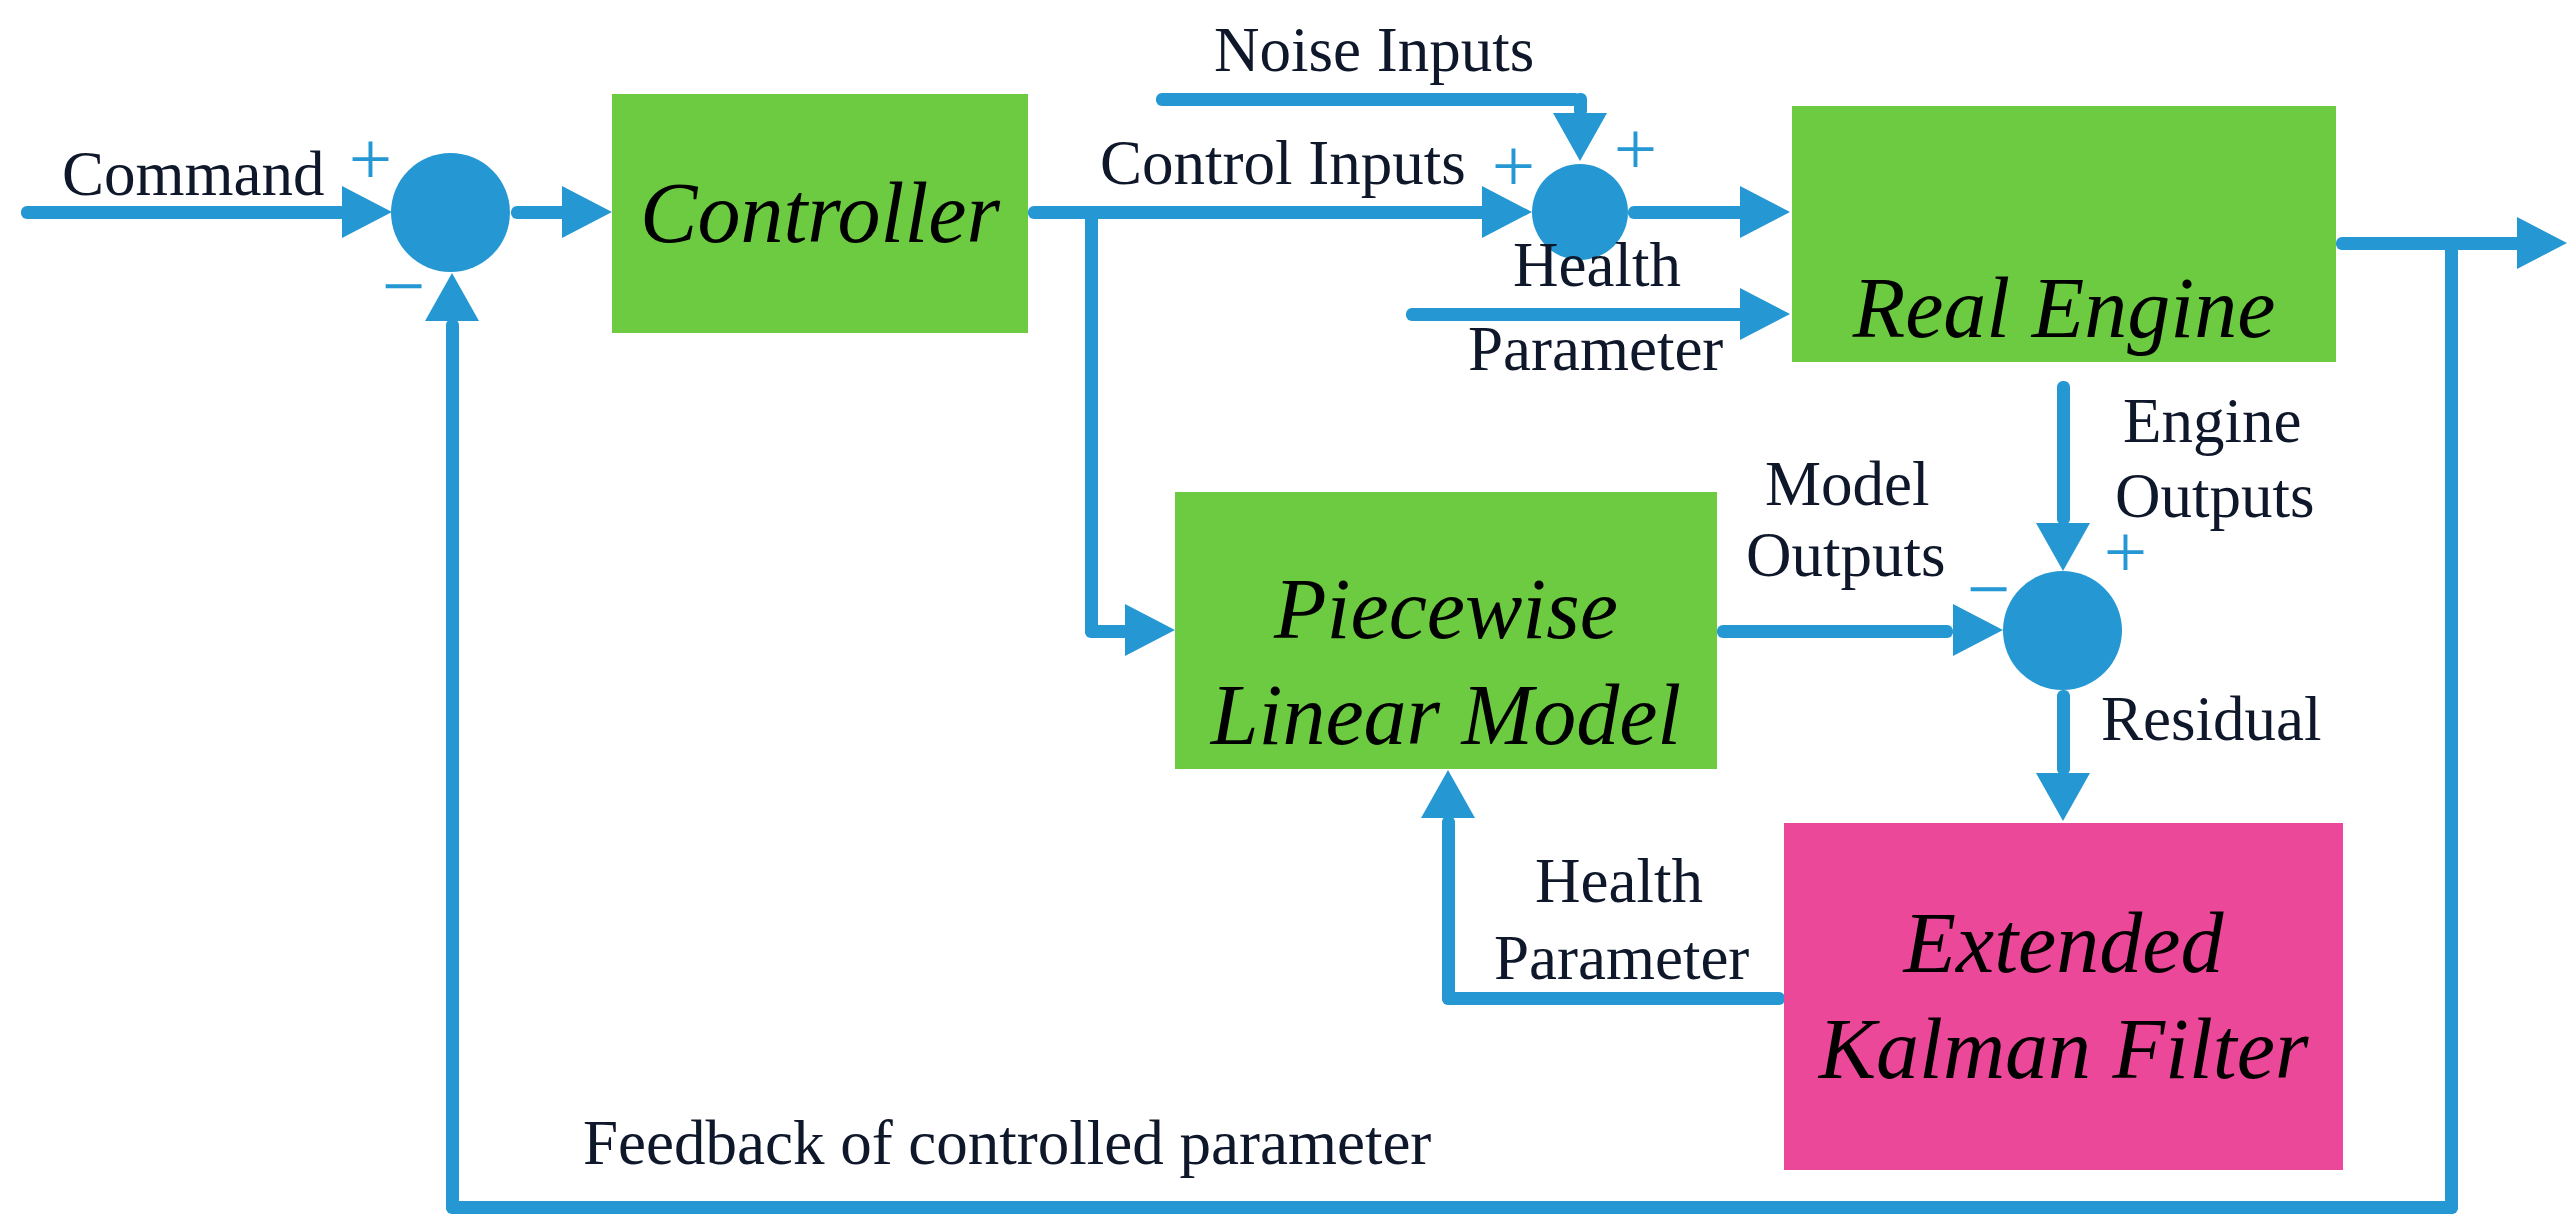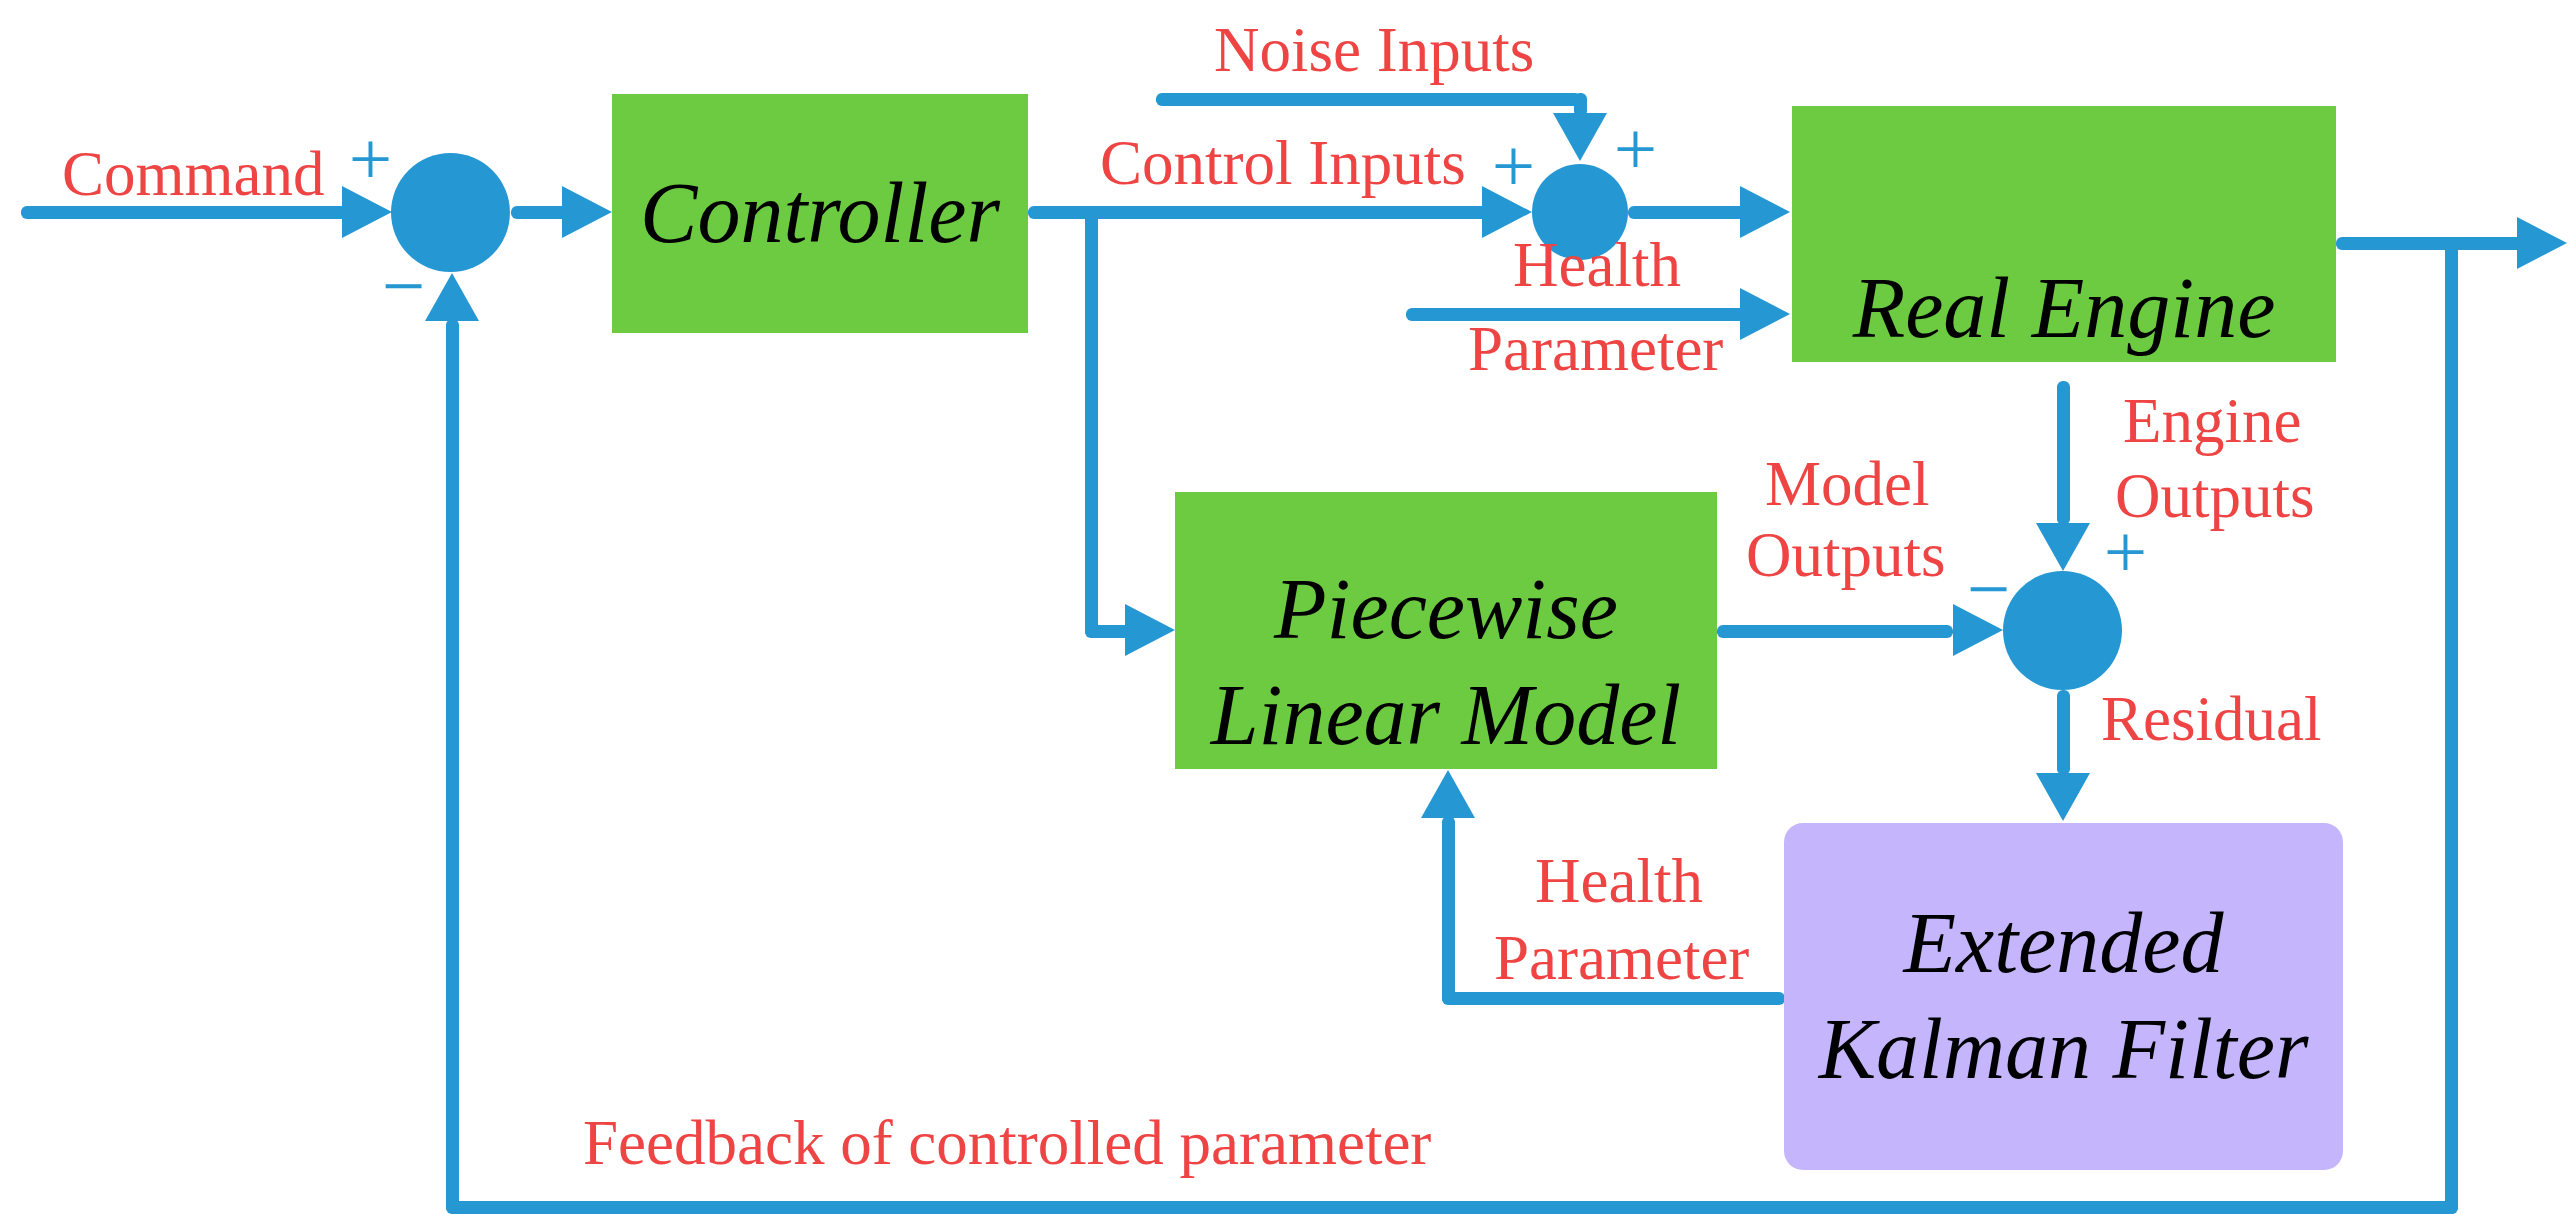--- a/index.html
+++ b/index.html
@@ -10,25 +10,25 @@
     font-family:"Liberation Serif","DejaVu Serif",serif;
     overflow:hidden;
   }
   .block{
     position:absolute;
     display:flex;align-items:center;justify-content:center;
     text-align:center;color:#000000;
     font-size:86px;line-height:1.23;white-space:nowrap;font-style:italic;
   }
   .green{background:#6CCB40;}
-  .orange{background:#c4b5fd;border-radius:19px;}
+  .orange{background:#ec4899;}
   .junction{position:absolute;background:#2598D4;border-radius:50%;}
   .line{position:absolute;background:#2598D4;border-radius:5.8px;}
   .bluelabel{
-    position:absolute;color:#ef4444;
+    position:absolute;color:#0f172a;
     font-size:63px;line-height:1;white-space:nowrap;
   }
   .sign{
     position:absolute;width:77px;height:77px;
     display:flex;align-items:center;justify-content:center;
     color:#2598D4;font-size:77px;line-height:1;
   }
   .arrow{position:absolute;width:0;height:0;}
   .arrow.right{border-top:26px solid transparent;border-bottom:26px solid transparent;border-left:50px solid #2598D4;}
   .arrow.down{border-left:27px solid transparent;border-right:27px solid transparent;border-top:48px solid #2598D4;}

